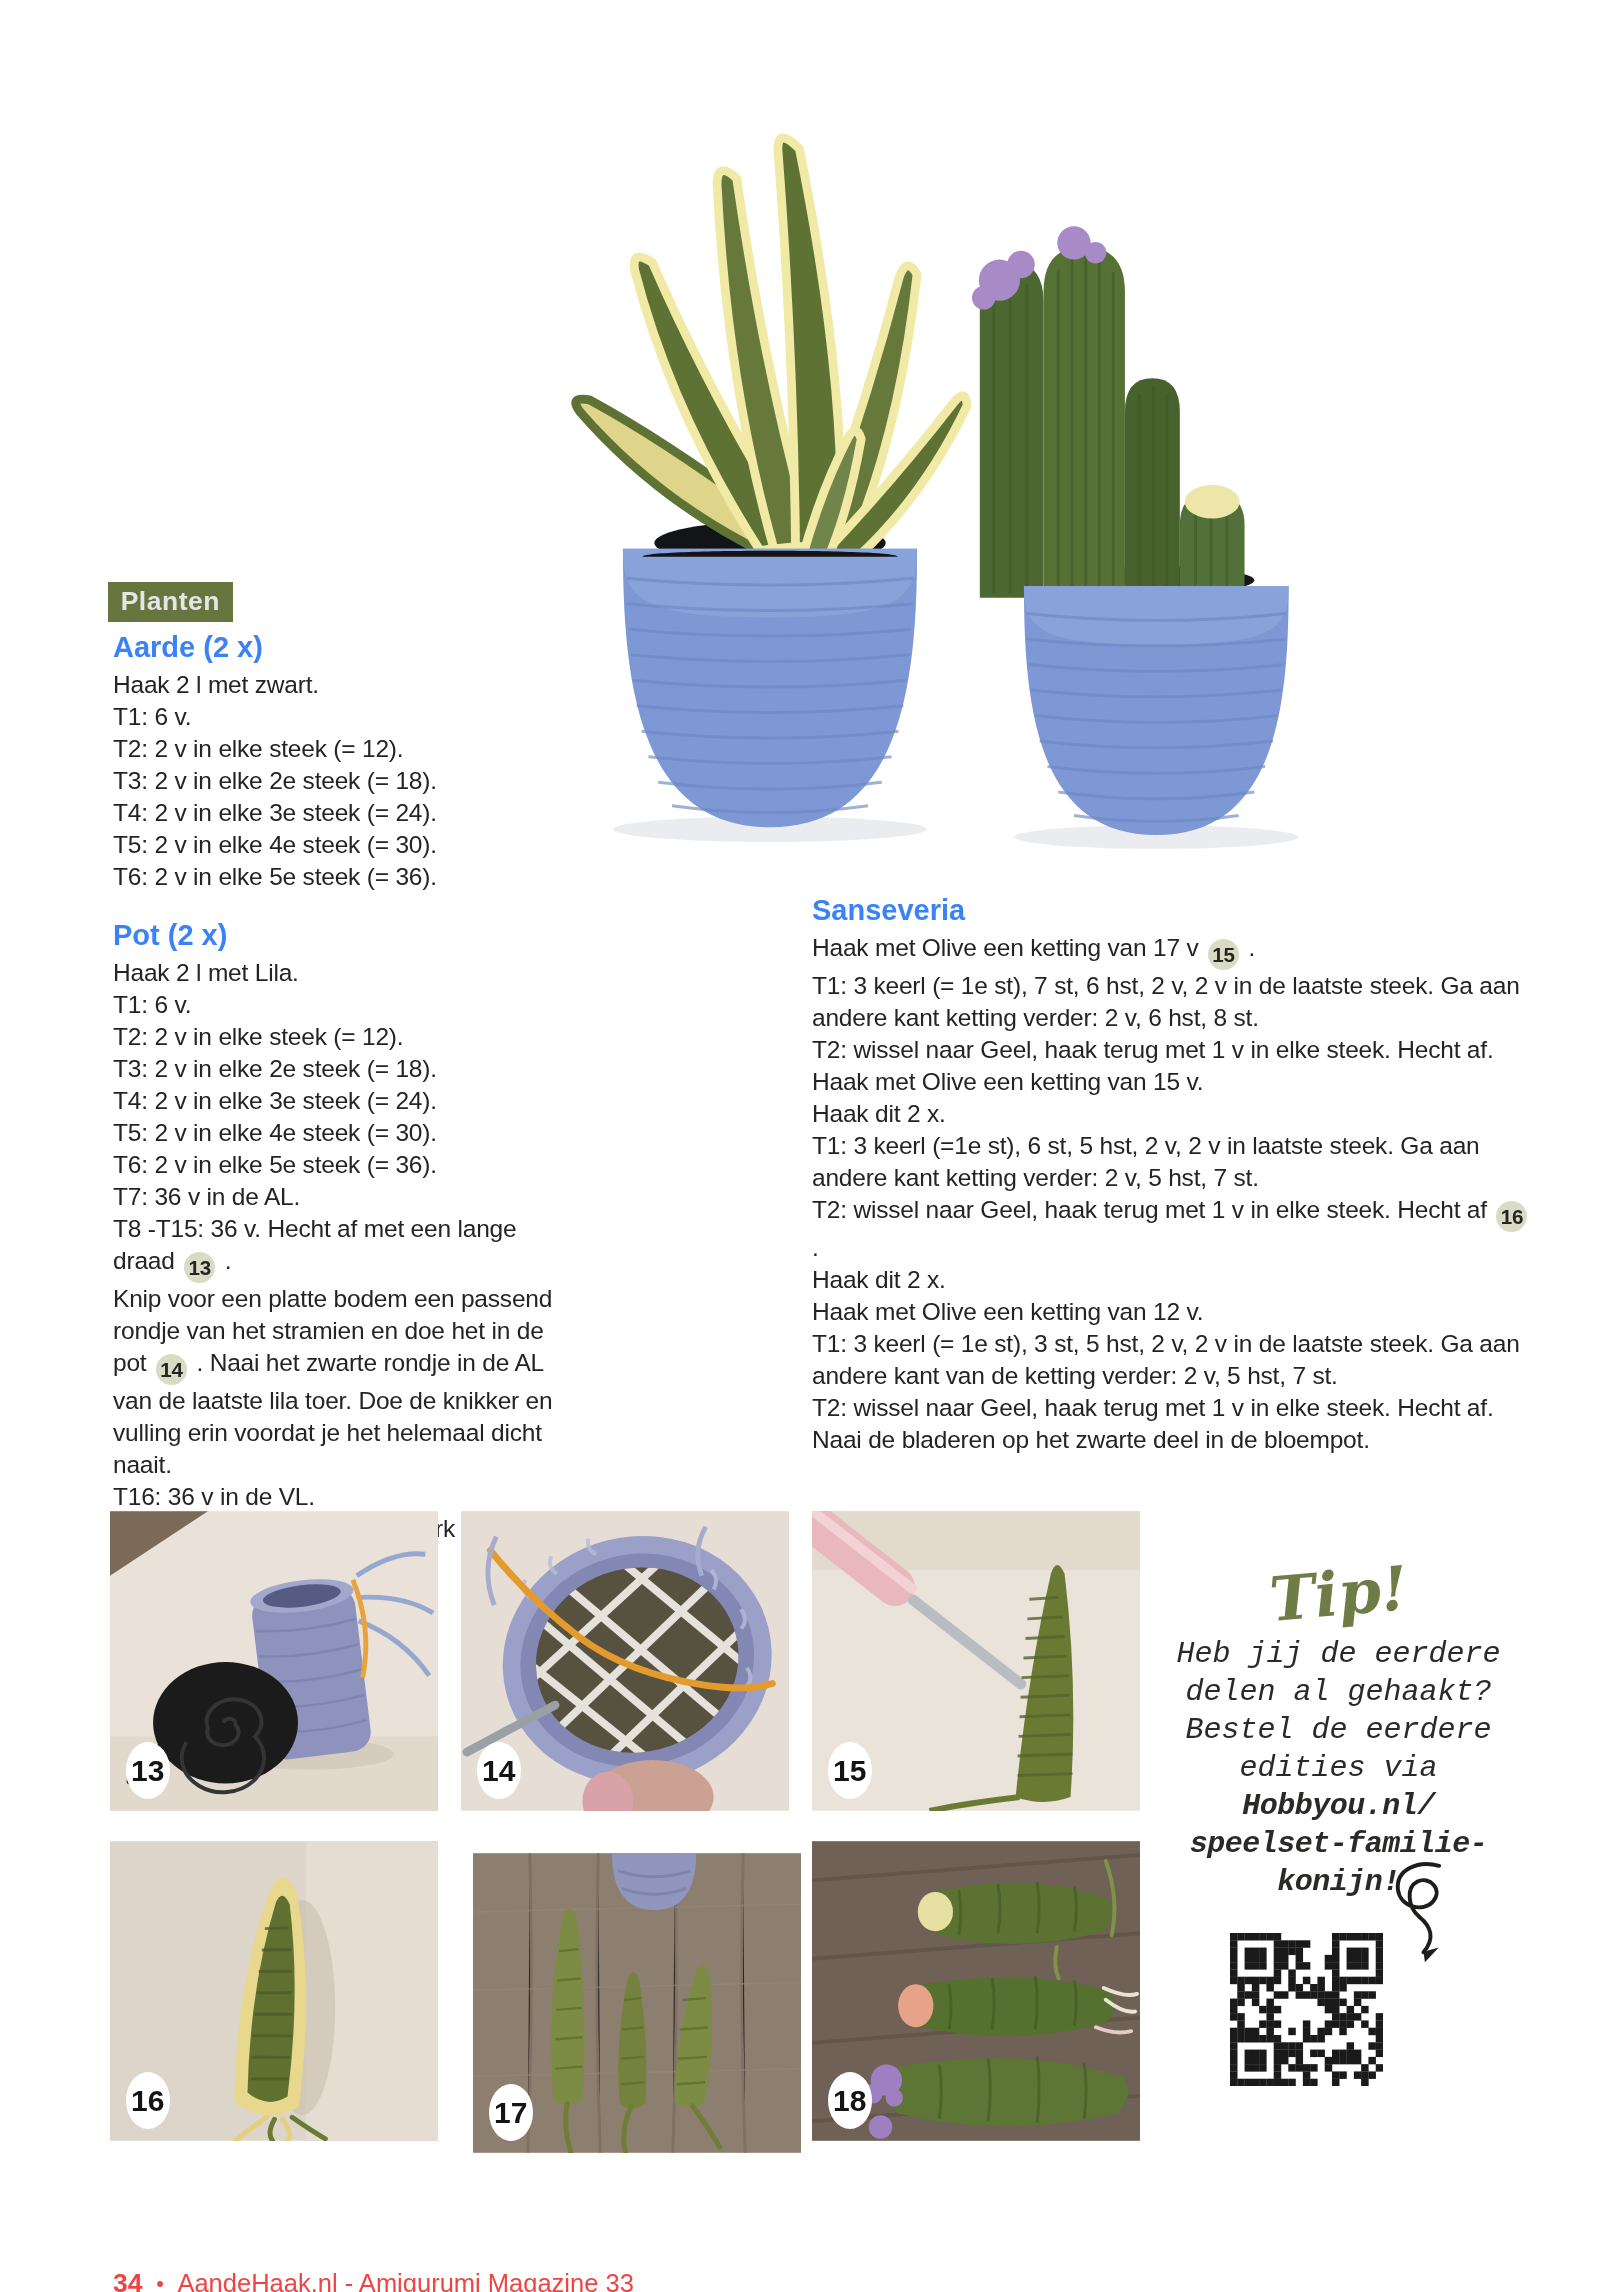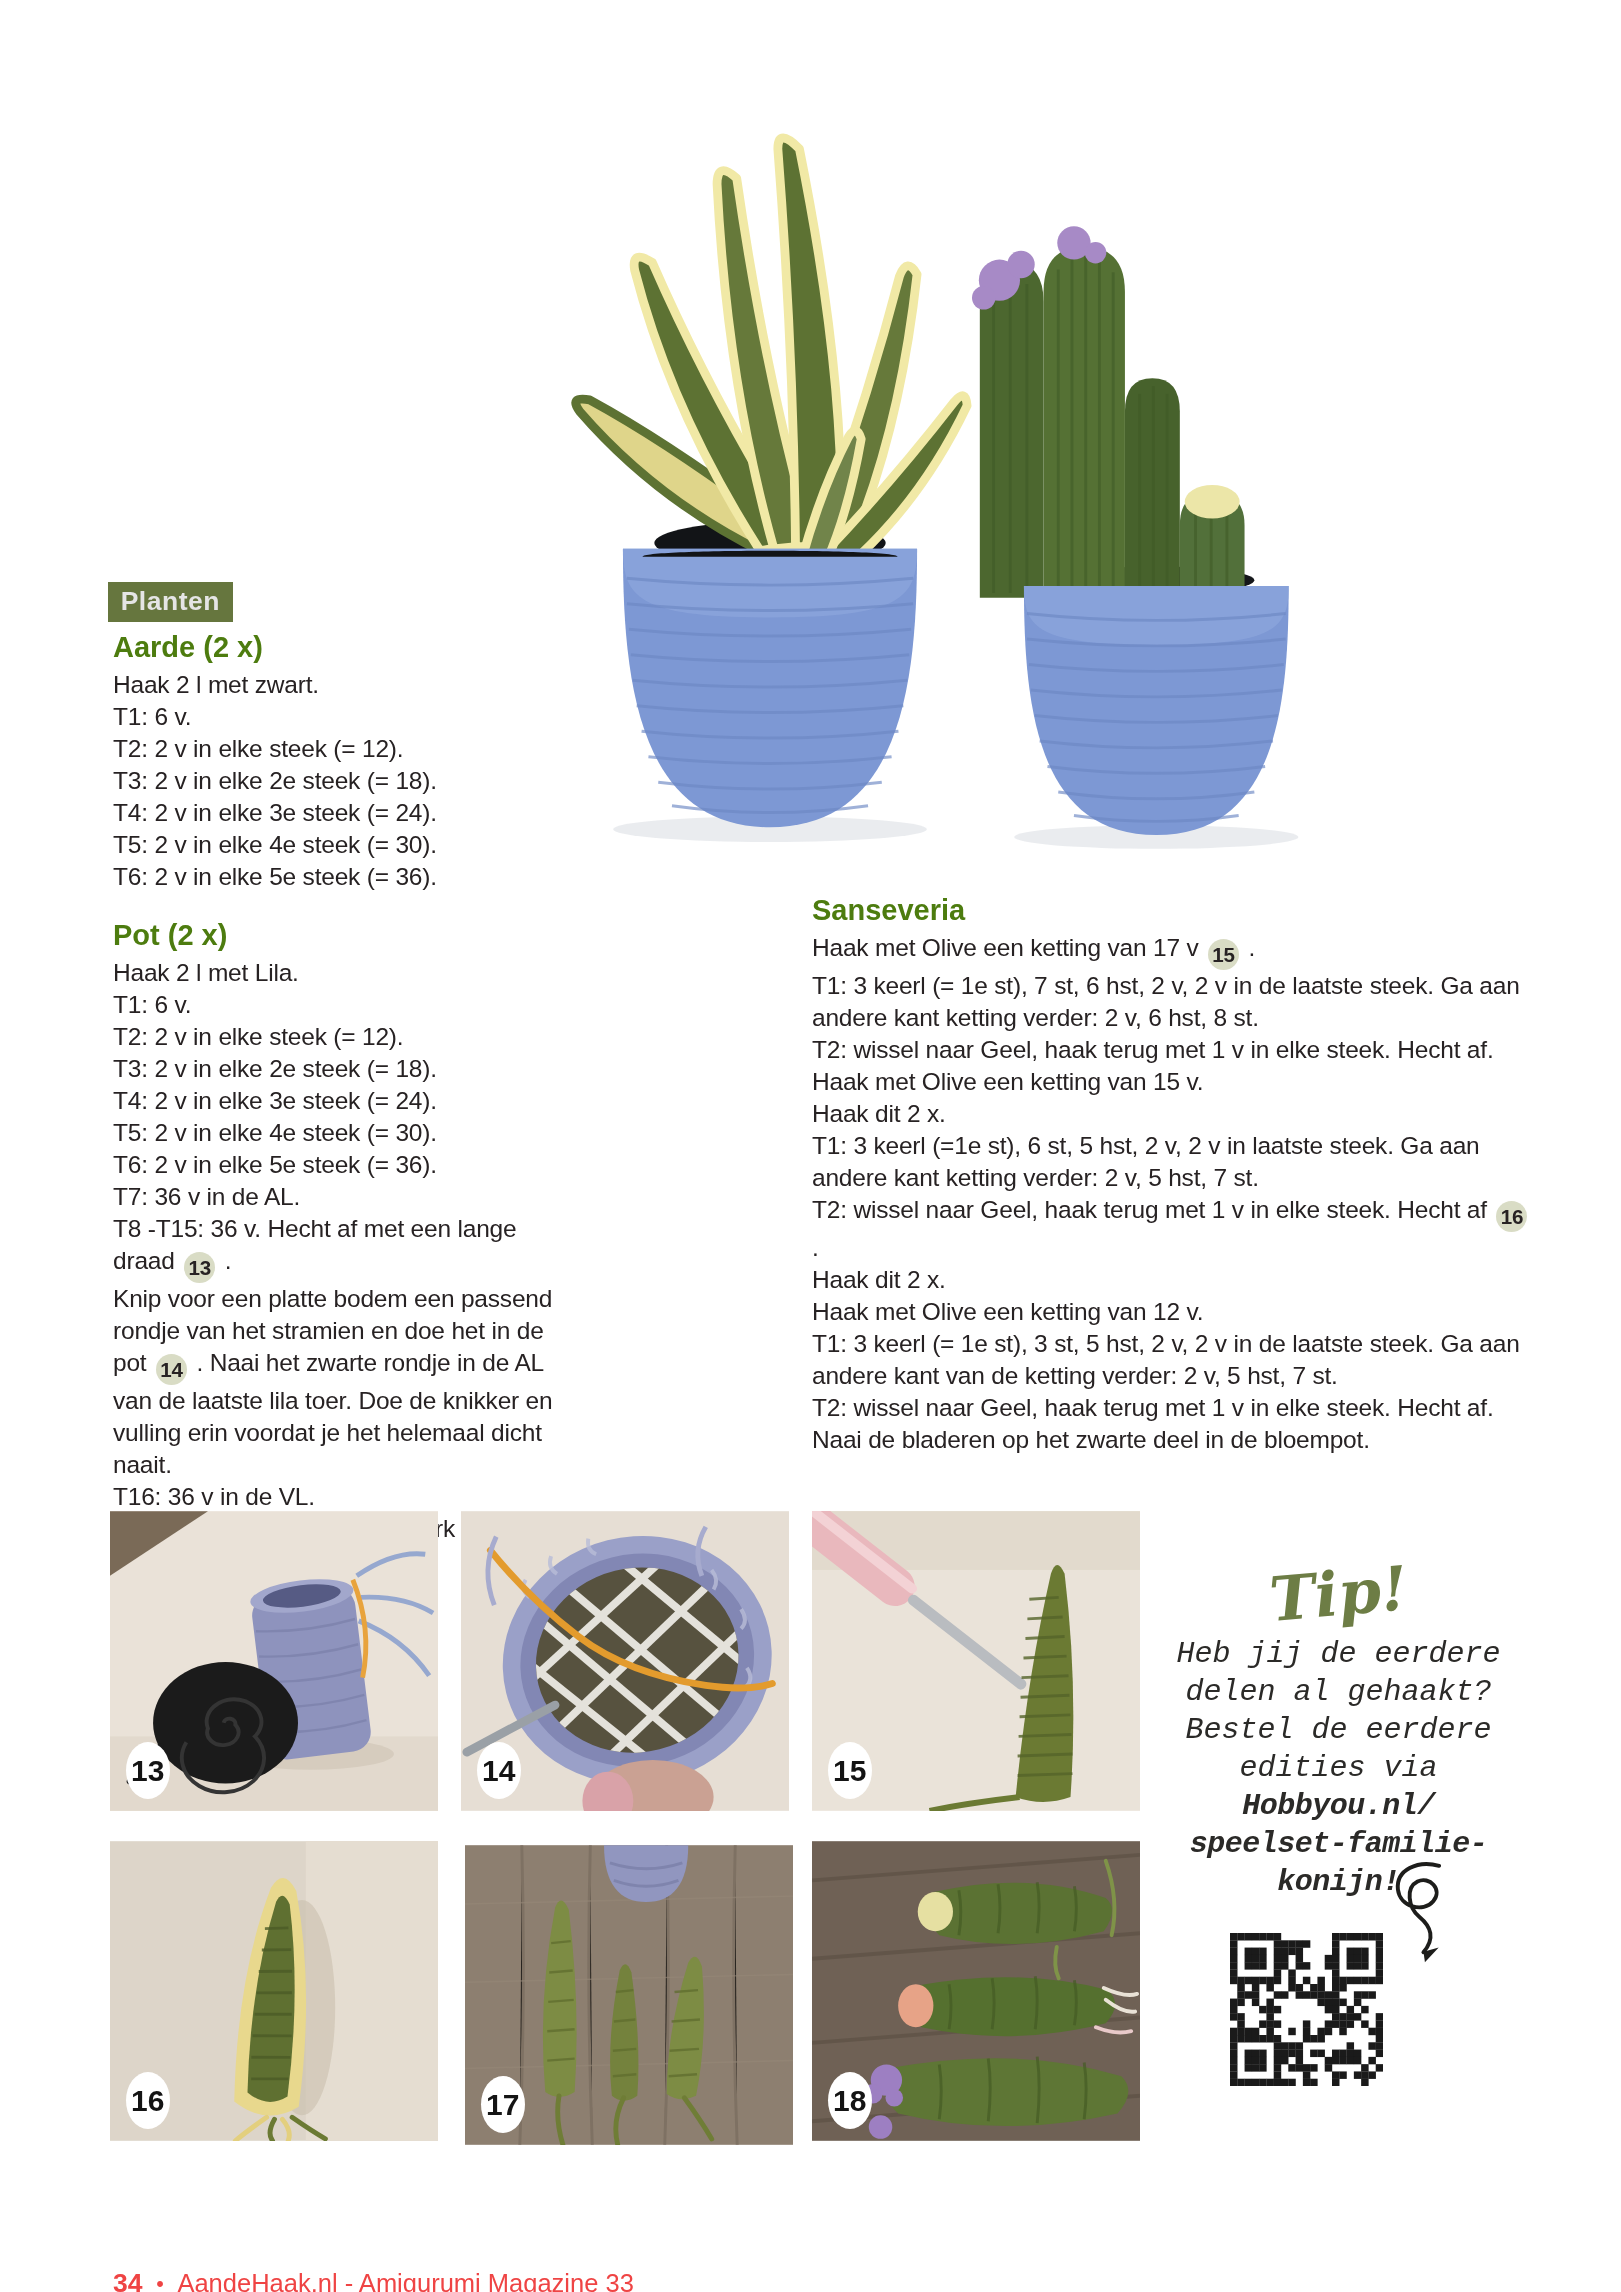--- a/index.html
+++ b/index.html
@@ -7,21 +7,21 @@
         font-family:"Liberation Sans","DejaVu Sans",sans-serif;color:#272223;}
   .abs{position:absolute;}
 
   
   .cat-badge{position:absolute;left:108px;top:582px;background:#66763e;color:#e5e5e5;
     font-weight:700;font-size:26.5px;line-height:26.5px;padding:5.9px 12.7px 7.8px 12.7px;letter-spacing:0.5px;}
 
   
   .col{position:absolute;}
   .sec{margin:0 0 26.5px 0;}
-  .sec-title{margin:0 0 4.9px 0;color:#4d7c0f;font-size:29px;line-height:33px;font-weight:700;}
+  .sec-title{margin:0 0 4.9px 0;color:#3b82f6;font-size:29px;line-height:33px;font-weight:700;}
   .line{margin:0;font-size:24.5px;line-height:32px;letter-spacing:-0.2px;}
   .b{font-weight:400;}
   .nb{display:inline-block;width:31px;height:31px;border-radius:50%;background:#d9dcc5;
       text-align:center;line-height:31px;font-weight:700;font-size:20.6px;vertical-align:-5.9px;margin:0 2.9px;}
 
   
   .photo{position:absolute;width:328px;height:300px;overflow:hidden;}
   .photo svg{display:block;}
   .pnum{position:absolute;left:15.7px;bottom:11.8px;width:44px;height:57px;background:#ffffff;
         border-radius:50%;display:flex;align-items:center;justify-content:center;
@@ -312,21 +312,21 @@
       <g stroke-width="5" fill="none" stroke-linecap="round">
         <path d="M160,282 Q140,296 128,306" stroke="#e3cf7e"></path>
         <path d="M176,284 Q186,296 182,306" stroke="#e3cf7e"></path>
         <path d="M168,284 Q160,298 166,306" stroke="#6b7a33"></path>
         <path d="M186,282 Q206,296 220,304" stroke="#6b7a33"></path>
       </g>
     </svg>
     <div class="pnum">16</div>
   </figure>
 
-  <figure class="photo" style="left:461px;top:1841px;margin:4px;">
+  <figure class="photo" style="left:461px;top:1841px;margin:12px;">
     <svg width="328" height="300" viewBox="0 0 335 306">
       <rect width="335" height="306" fill="#8d7f70"></rect>
       <g stroke="#7b6e60" stroke-width="3" opacity="0.8">
         <path d="M58,0 Q62,150 56,306"></path>
           <path d="M128,0 Q124,150 130,306"></path>
         <path d="M206,0 Q210,150 204,306"></path>
           <path d="M276,0 Q272,150 278,306"></path>
       </g>
       <g stroke="#968878" stroke-width="1.5" opacity="0.6">
         <path d="M0,60 L335,52"></path>

